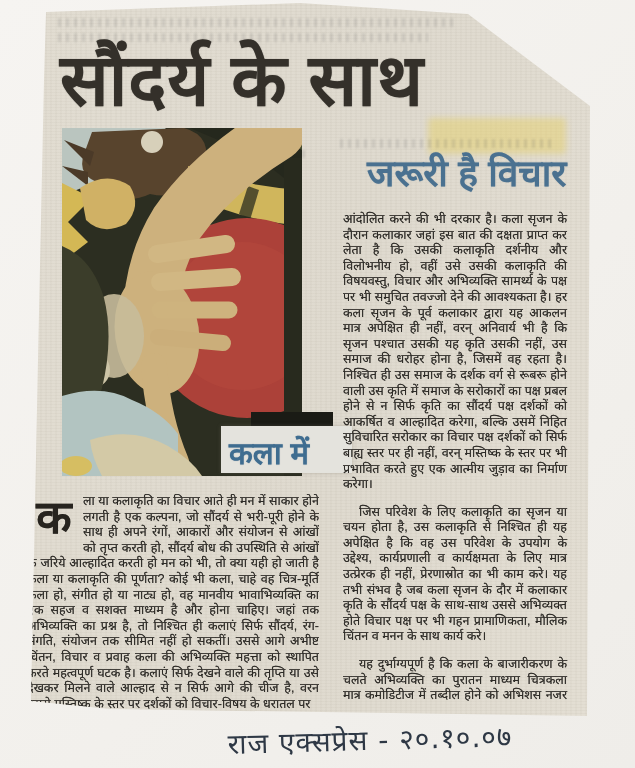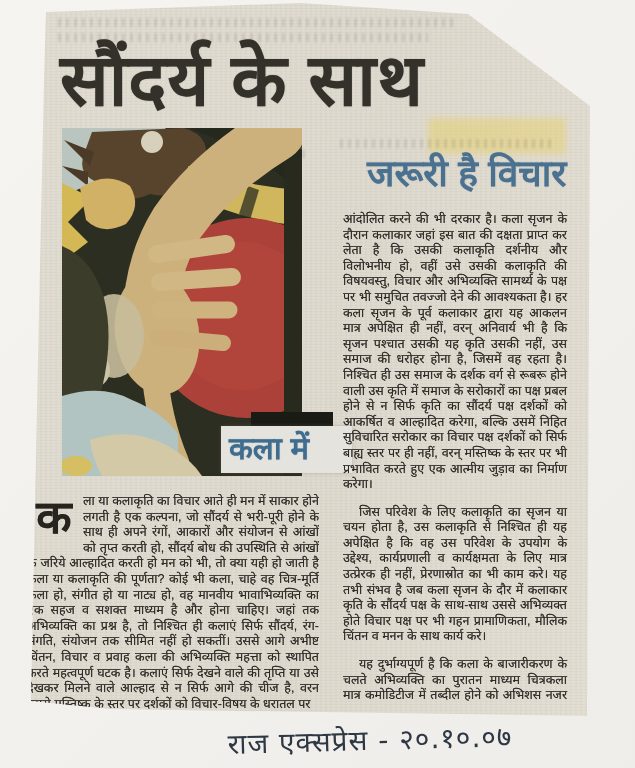--- a/index.html
+++ b/index.html
@@ -41,21 +41,21 @@
     text-shadow:0 0 1px rgba(60,95,125,.4);
     margin-left:36px;
   }
   
   .artwork{position:absolute;left:62px;top:128px;width:240px;height:348px;filter:saturate(.92) contrast(.96);}
   .artwork svg{display:block;width:100%;height:100%;}
   
   .badge-bar{position:absolute;left:251px;top:412px;width:82px;height:14px;background:#1a1b15;}
   .section-badge{
     position:absolute;left:221px;top:426px;width:131px;height:47px;
-    background:#e4e3dd;display:flex;align-items:flex-start;padding-left:8px;box-sizing:border-box;
+    background:#e4e3dd;display:flex;align-items:flex-end;padding-left:8px;box-sizing:border-box;
     box-shadow:0 0 4px rgba(120,115,100,.35);
   }
   .section-badge .label{
     font-size:31px;font-weight:bold;color:var(--badge-blue);white-space:nowrap;
     text-shadow:0 0 1px rgba(50,85,120,.4);
   }
   
   .bodytext{
     font-size:12.5px;line-height:15.6px;text-align:justify;color:var(--body-ink);
     text-shadow:0 0 .4px rgba(45,42,38,.6);

